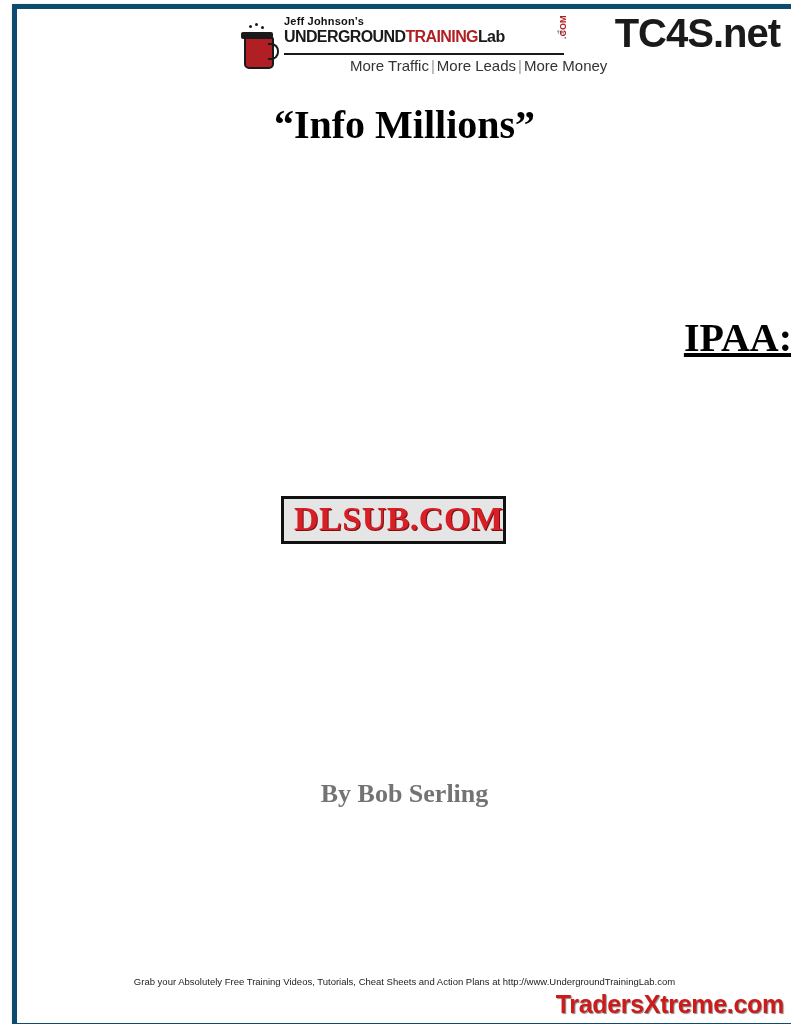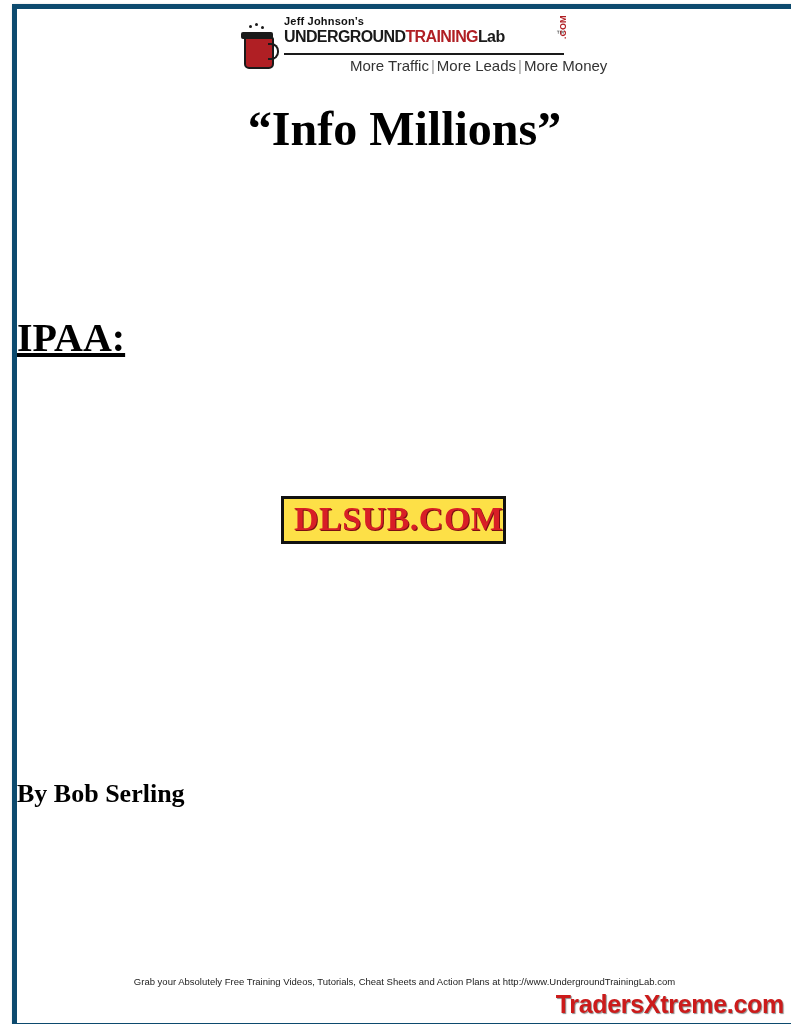--- a/index.html
+++ b/index.html
@@ -165,31 +165,31 @@
     letter-spacing: -1px;
   }
 
   
   .title {
     position: absolute;
     left: 0;
     top: 92px;
     width: 775px;
     text-align: center;
-    font-size: 48px;
+    font-size: 40px;
     font-weight: bold;
     color: #000000;
   }
 
   .ipaa {
     position: absolute;
     left: 0;
     top: 305px;
     width: 775px;
-    text-align: left;
+    text-align: right;
     font-size: 40px;
     font-weight: bold;
     color: #000000;
   }
   .ipaa .u { text-decoration: underline; }
 
   .acronym {
     position: absolute;
     left: 288px;
     top: 415px;
@@ -199,36 +199,36 @@
     line-height: 53px;
     color: #000000;
   }
   .acronym .cap { text-decoration: underline; }
 
   .byline {
     position: absolute;
     left: 0;
     top: 770px;
     width: 775px;
-    text-align: left;
+    text-align: center;
     font-size: 26px;
     font-weight: bold;
-    color: #000000;
+    color: #737373;
   }
 
   
   .wm-dlsub {
     position: absolute;
     left: 264px;
     top: 487px;
     font-family: "Liberation Serif", serif;
     font-size: 34px;
     font-weight: bold;
     color: #d81f26;
-    background: #fde047;
+    background: #e5e5e5;
     border: 3px solid #111111;
     padding: 1px 0 3px 10px;
     letter-spacing: 0.5px;
     text-shadow: 1px 1px 0 #7a0e13;
   }
 
   .wm-traders {
     position: absolute;
     right: 8px;
     bottom: 4px;
@@ -279,20 +279,21 @@
       <div class="logo-tm">™</div>
       <div class="logo-com">.COM</div>
 
       <div class="logo-rule"></div>
 
       <div class="logo-sub">
         <span>More Traffic</span><span class="sep">|</span><span>More Leads</span><span class="sep">|</span><span>More Money</span>
       </div>
     </div>
 
+    <div class="tc4s">TC4S.net</div>
   </div>
 
   <div class="title">“Info Millions”</div>
 
   <div class="ipaa">
     <span class="u">IPAA:</span>
   </div>
 
 
   <div class="wm-dlsub">DLSUB.COM</div>

